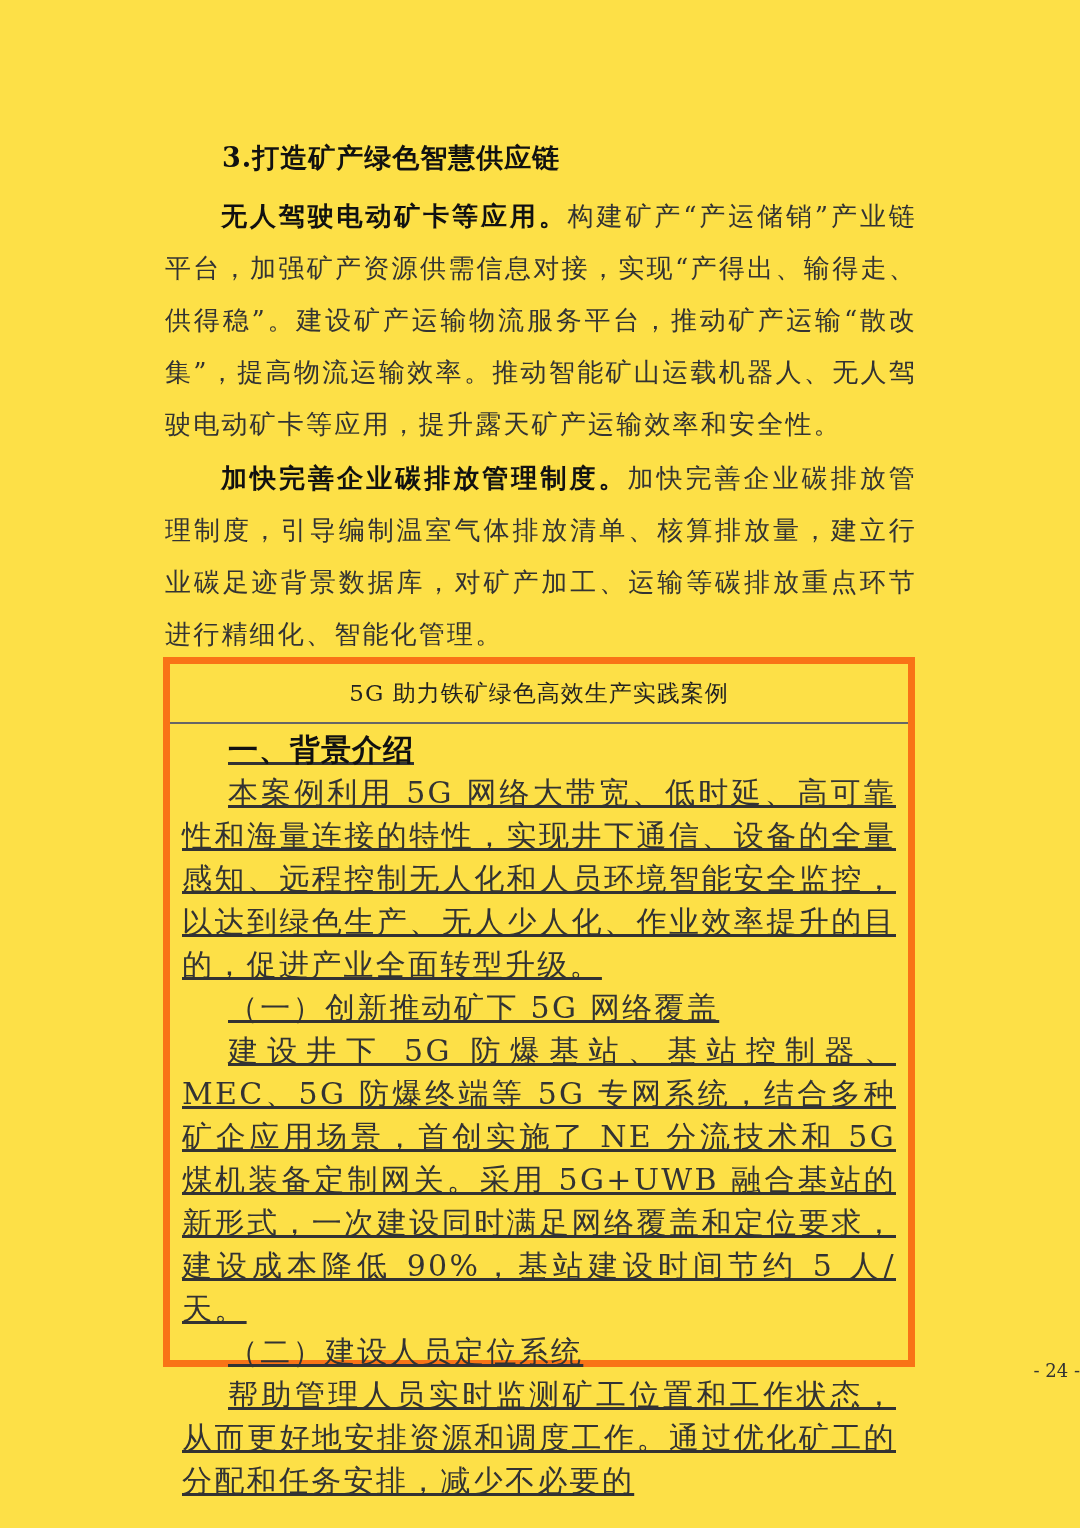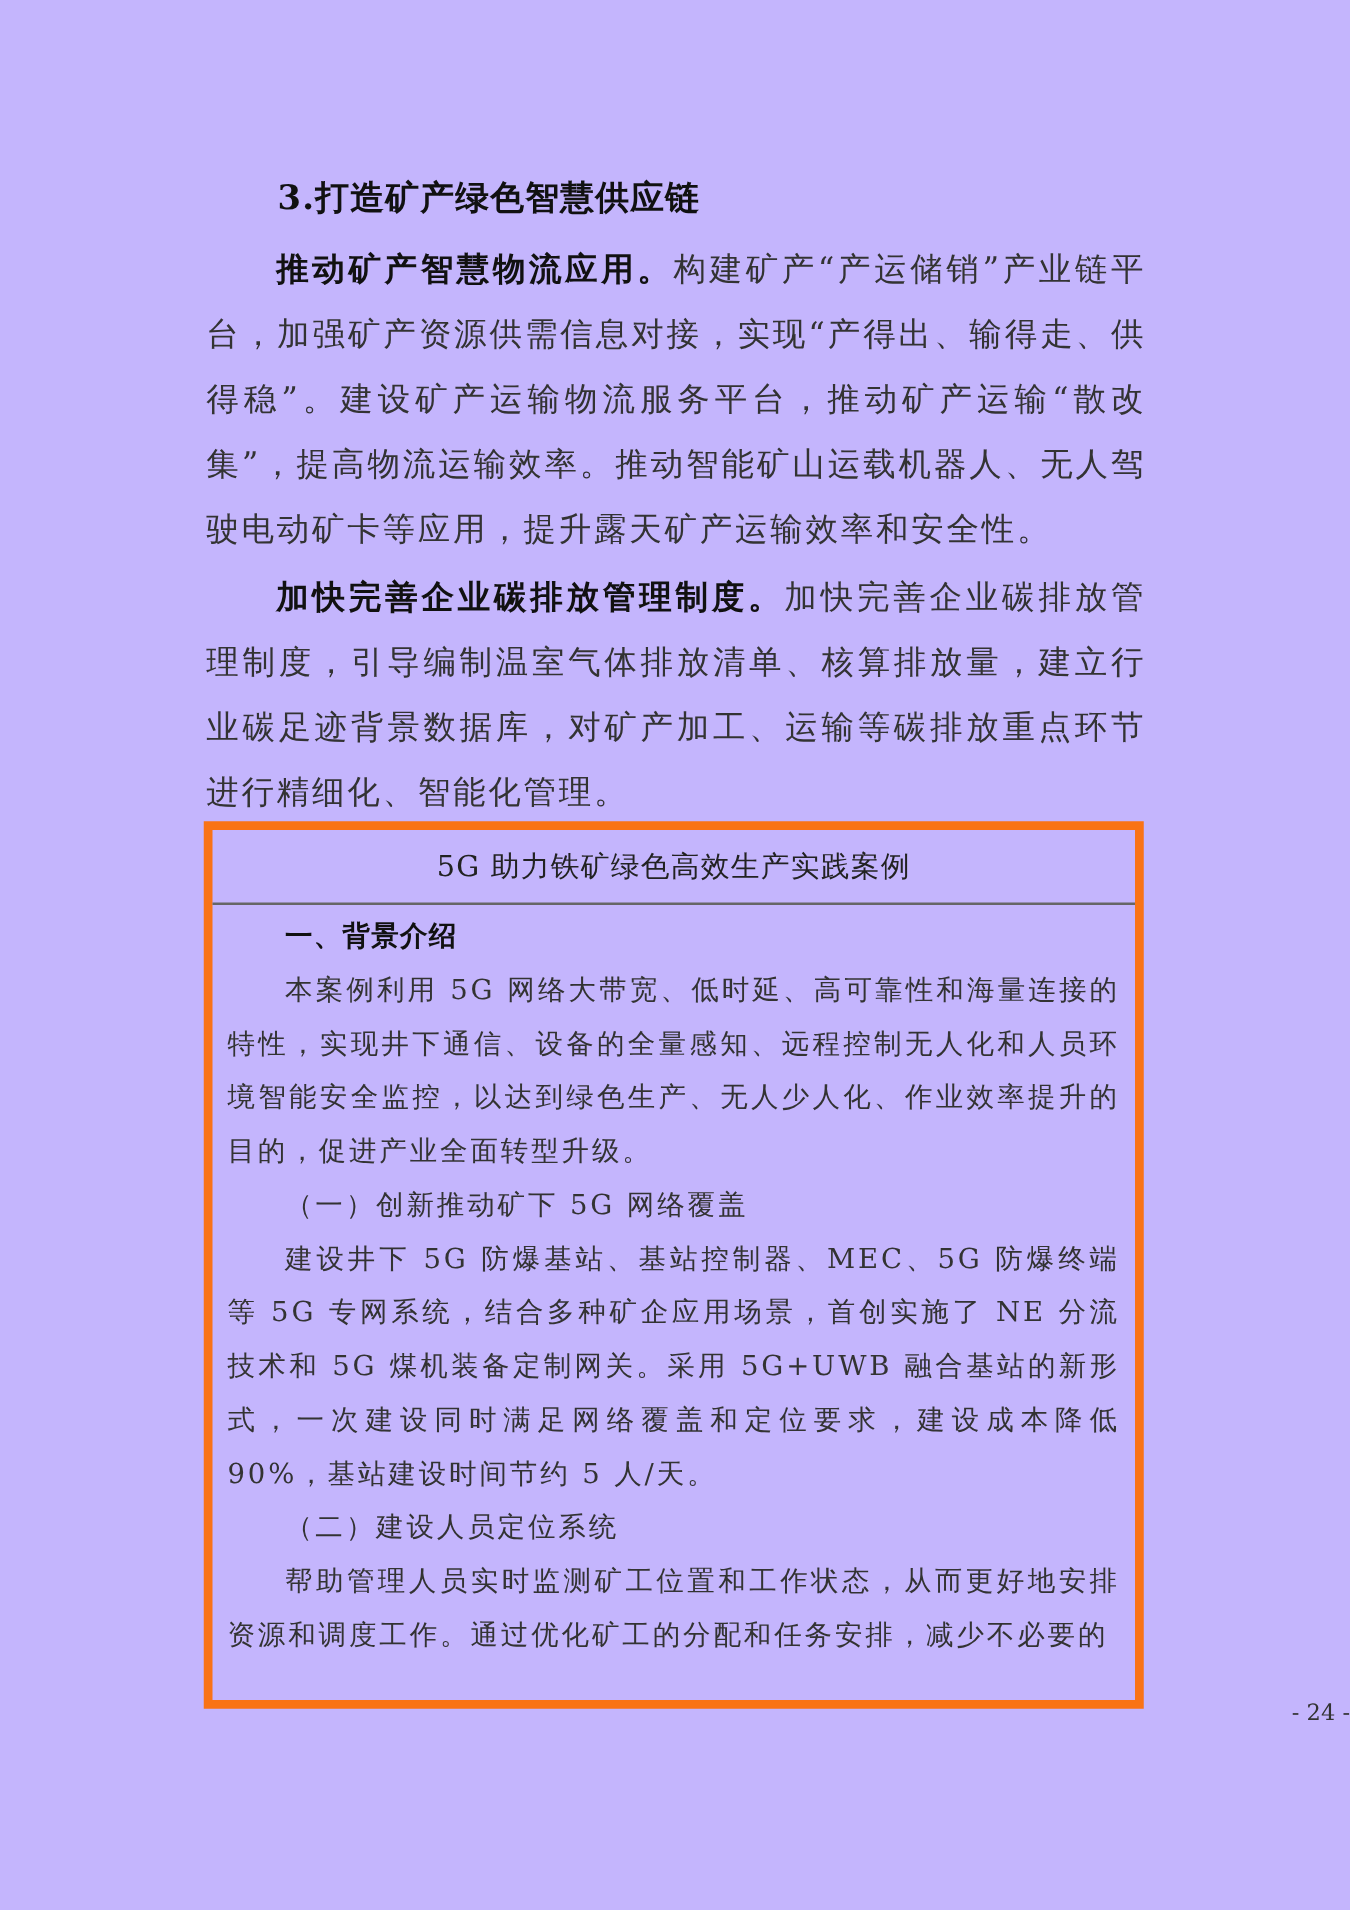--- a/index.html
+++ b/index.html
@@ -1,43 +1,43 @@
 <!DOCTYPE html>
 <html><head>
   <meta charset="utf-8">
   <style>
     html, body { margin: 0; padding: 0; background: #ffffff; }
     body { width: 1080px; height: 1528px; position: relative; overflow: hidden; color: #222; }
-    .page { position: absolute; left: 0; top: 0; width: 1080px; height: 1528px; background: #c4b5fd; }
+    .page { position: absolute; left: 0; top: 0; width: 1080px; height: 1528px; background: #fde047; }
     .serif { font-family: "DejaVu Serif", "Liberation Serif", serif; }
 
     .h3 { position: absolute; left: 222px; top: 140px; font-size: 27px; font-weight: bold; letter-spacing: 1px; color: #111; }
 
     .body-block { position: absolute; left: 165px; width: 752px; font-size: 26px; line-height: 52px; color: #333; text-align: justify; text-justify: inter-character; letter-spacing: 2.2px; }
     .body-block .lead { font-weight: bold; color: #111; }
     .p1 { top: 190px; text-indent: 56px; }
     .p2 { top: 452px; text-indent: 56px; }
 
     .case-table { position: absolute; left: 163px; top: 657px; width: 752px; height: 710px; border: 7px solid #f97316; box-sizing: border-box; }
     .case-title-row { height: 58px; border-bottom: 2px solid #666; display: flex; align-items: center; justify-content: center; font-size: 23px; color: #222; letter-spacing: 1px; }
-    .case-body { padding: 4px 12px 0 12px; font-size: 22px; line-height: 43px; color: #333; letter-spacing: 2.3px; text-align: justify; text-justify: inter-character; }
+    .case-body { padding: 4px 12px 0 12px; font-size: 30px; line-height: 43px; color: #333; letter-spacing: 2.3px; text-align: justify; text-justify: inter-character; text-decoration: underline; }
     .case-body .sec { font-weight: bold; color: #111; padding-left: 46px; letter-spacing: 1px; }
     .case-body .sub { padding-left: 46px; }
     .case-body .para { text-indent: 46px; }
 
     .page-number { position: absolute; top: 1360px; left: 0; width: 1080px; text-align: right; font-size: 18px; color: #333; }
   </style>
 </head>
 <body>
 
 <div class="page serif">
 
   <div class="h3">3.打造矿产绿色智慧供应链</div>
 
-  <div class="body-block p1"><span class="lead">推动矿产智慧物流应用。</span><span>构建矿产“产运储销”产业链平台，加强矿产资源供需信息对接，实现“产得出、输得走、供得稳”。建设矿产运输物流服务平台，推动矿产运输“散改集”，提高物流运输效率。推动智能矿山运载机器人、无人驾驶电动矿卡等应用，提升露天矿产运输效率和安全性。</span></div>
+  <div class="body-block p1"><span class="lead">无人驾驶电动矿卡等应用。</span><span>构建矿产“产运储销”产业链平台，加强矿产资源供需信息对接，实现“产得出、输得走、供得稳”。建设矿产运输物流服务平台，推动矿产运输“散改集”，提高物流运输效率。推动智能矿山运载机器人、无人驾驶电动矿卡等应用，提升露天矿产运输效率和安全性。</span></div>
 
   <div class="body-block p2"><span class="lead">加快完善企业碳排放管理制度。</span><span>加快完善企业碳排放管理制度，引导编制温室气体排放清单、核算排放量，建立行业碳足迹背景数据库，对矿产加工、运输等碳排放重点环节进行精细化、智能化管理。</span></div>
 
   <div class="case-table">
     <div class="case-title-row">5G 助力铁矿绿色高效生产实践案例</div>
     <div class="case-body">
       <div class="sec">一、背景介绍</div>
       <div class="para">本案例利用 5G 网络大带宽、低时延、高可靠性和海量连接的特性，实现井下通信、设备的全量感知、远程控制无人化和人员环境智能安全监控，以达到绿色生产、无人少人化、作业效率提升的目的，促进产业全面转型升级。</div>
       <div class="sub">（一）创新推动矿下 5G 网络覆盖</div>
       <div class="para">建设井下 5G 防爆基站、基站控制器、MEC、5G 防爆终端等 5G 专网系统，结合多种矿企应用场景，首创实施了 NE 分流技术和 5G 煤机装备定制网关。采用 5G+UWB 融合基站的新形式，一次建设同时满足网络覆盖和定位要求，建设成本降低 90%，基站建设时间节约 5 人/天。</div>

